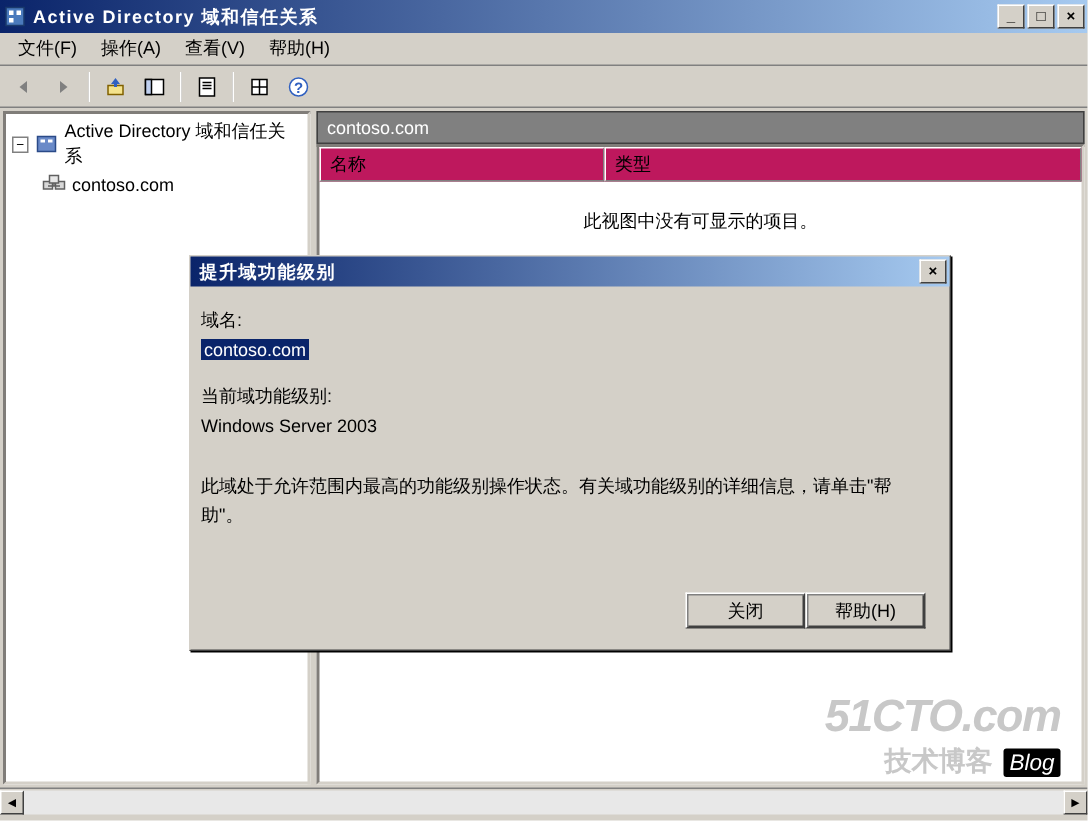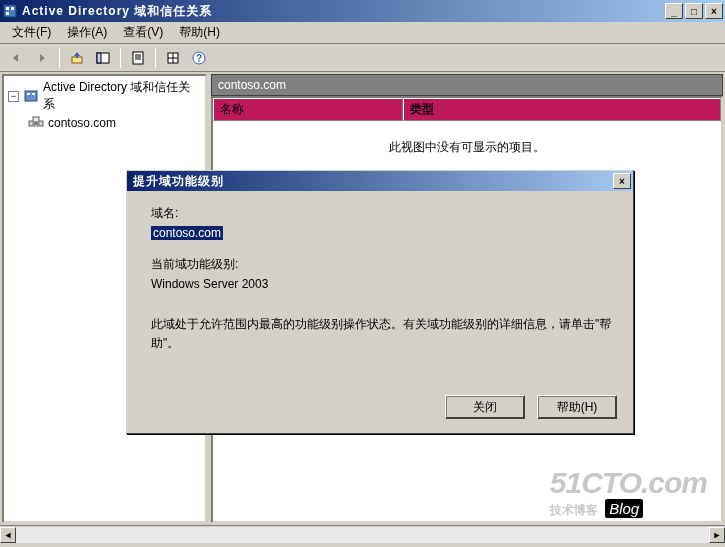--- a/index.html
+++ b/index.html
@@ -113,21 +113,21 @@
     }
     .list-header {
       border: 1px solid #fff;
       border-right-color: #808080;
       border-bottom-color: #808080;
       padding: 2px 6px;
       font-size: 12px;
       background: #be185d;
     }
     .list-header.col1 { width: 190px; }
-    .list-header.col2 { flex: 1; font-weight: bold; }
+    .list-header.col2 { flex: 1; }
     .list-body { flex:1; display:flex; align-items:flex-start; justify-content:center; padding-top:18px; font-size:12px; color:#000; }
     
     .hscroll {
       height: 18px;
       background: #d4d0c8;
       border-top: 1px solid #808080;
       display: flex;
       align-items: center;
     }
     .hscroll .sb-btn { width:16px; height:16px; background:#d4d0c8; border:1px solid #fff; border-right-color:#404040; border-bottom-color:#404040; display:flex; align-items:center; justify-content:center; font-size:9px; }
@@ -139,38 +139,37 @@
       top: 170px;
       width: 508px;
       background: #d4d0c8;
       border: 1px solid #404040;
       border-top-color:#d4d0c8;
       border-left-color:#d4d0c8;
       box-shadow: 1px 1px 0 #000;
     }
     .dialog .titlebar { height: 20px; }
     .dialog-body {
-      padding: 14px 16px 14px 24px;
+      padding: 14px 16px 14px 7px;
       font-size: 12px;
       color: #000;
     }
     .dialog-body .label { margin-bottom: 4px; }
     .dialog-body .selected-text {
       background: #0a246a;
       color: #fff;
       padding: 0 2px;
       display: inline-block;
       margin-bottom: 16px;
     }
     .dialog-body .info-block { }
     .dialog-body .msg { line-height: 1.6; margin-top: 24px; margin-bottom: 24px; }
     .dialog-buttons {
       display: flex;
       justify-content: flex-end;
-      gap: 12px;
       padding: 4px 16px 14px;
     }
     .btn {
       min-width: 80px;
       height: 24px;
       background: #d4d0c8;
       border: 1px solid #404040;
       border-top-color: #fff;
       border-left-color: #fff;
       box-shadow: 1px 1px 0 #808080 inset, -1px -1px 0 #404040 inset;
@@ -178,25 +177,25 @@
       font-size: 12px;
       padding: 0 12px;
     }
     
     .watermark {
       position: absolute;
       right: 18px;
       bottom: 28px;
       color: #c8c8c8;
       font-family: Arial, sans-serif;
-      text-align: left;
+      text-align: right;
       pointer-events: none;
     }
     .watermark .wm-main { font-size: 30px; font-weight: bold; font-style: italic; letter-spacing: -1px; }
-    .watermark .wm-sub { font-size: 12px; font-weight: bold; }
+    .watermark .wm-sub { font-size: 18px; font-weight: bold; }
     .watermark .wm-blog { font-size: 15px; background:#000000; color:#fff; padding:1px 4px; border-radius:2px; margin-left:4px; font-style: italic;}
     svg { display:block; }
   </style>
 </head>
 <body>
 
 <div class="titlebar">
   <span class="icon">
     <svg width="16" height="16">
         <rect x="2" y="2" width="12" height="12" fill="#4a7abc" stroke="#1a3a6c"></rect>

